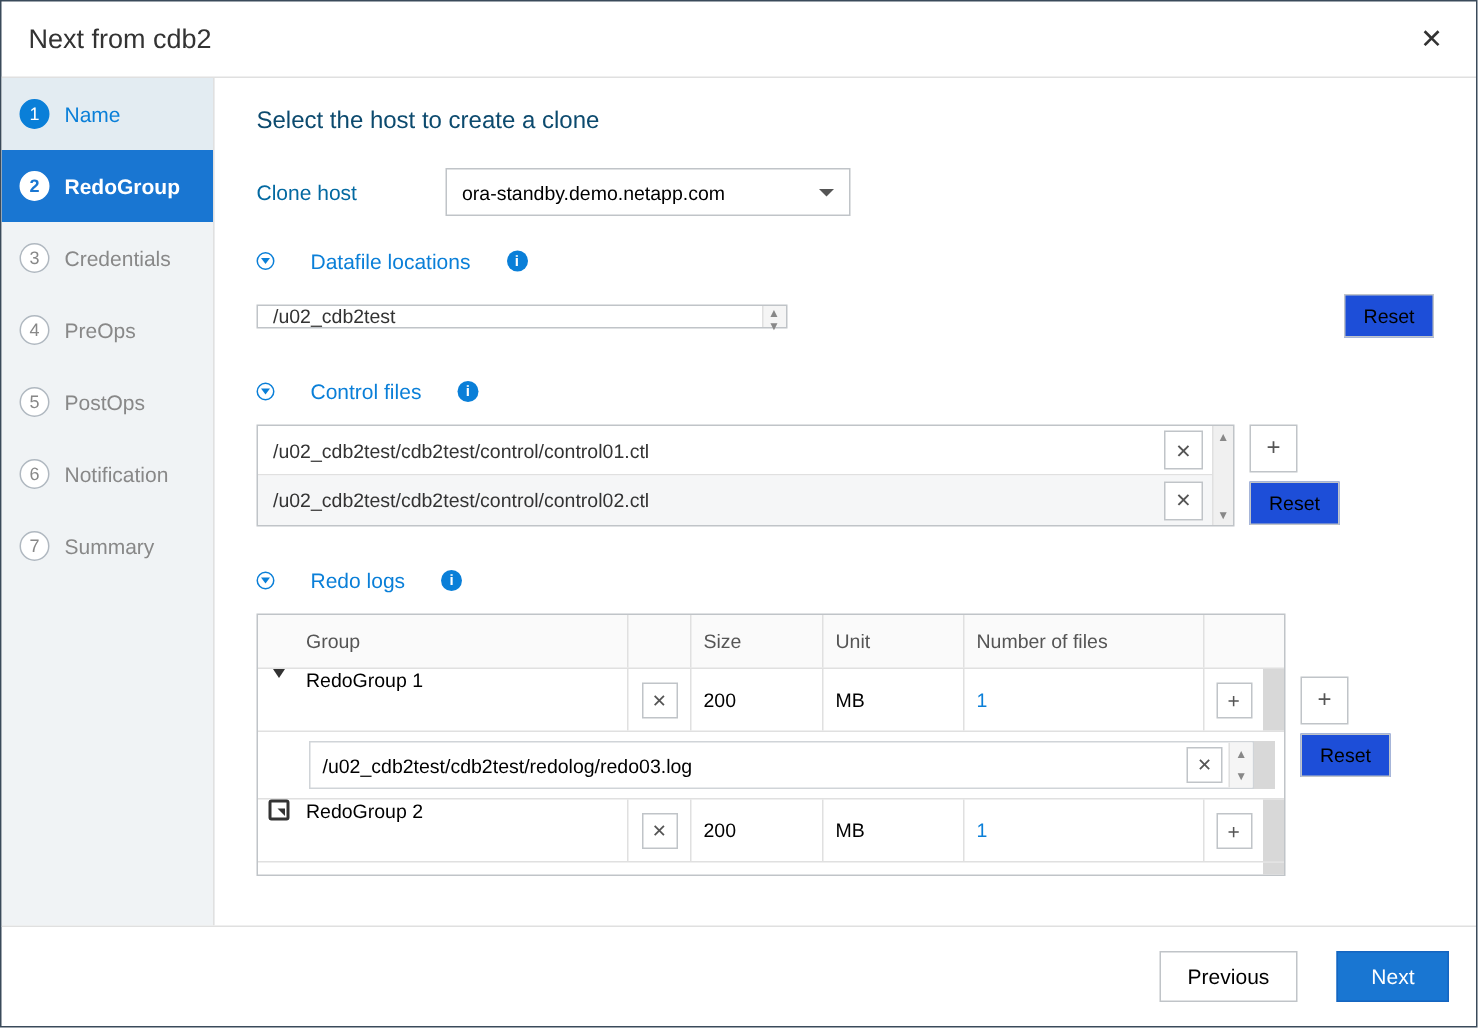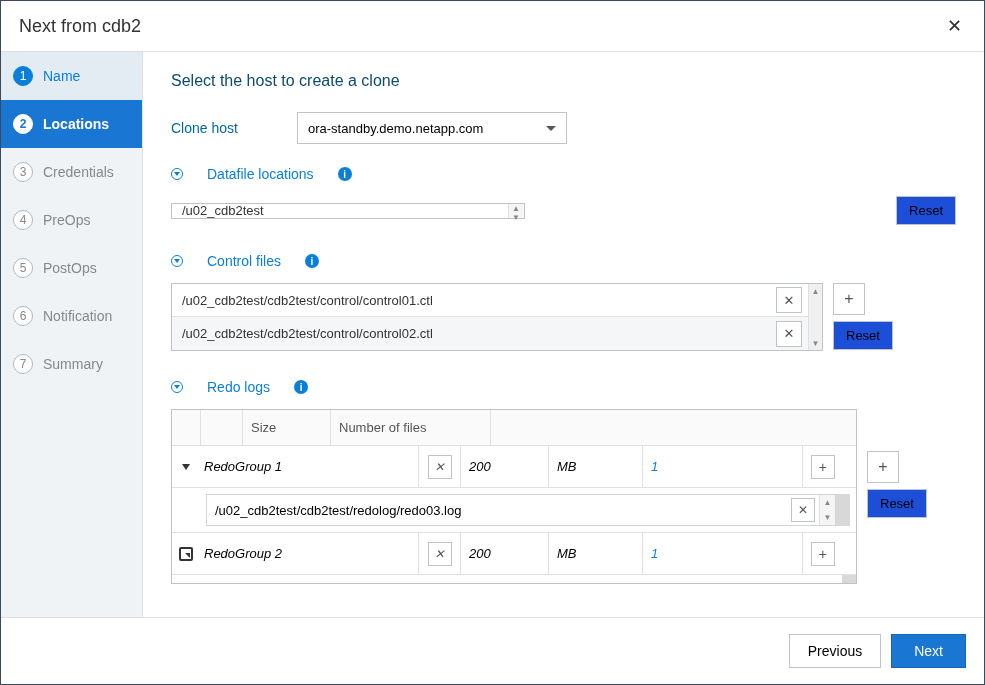--- a/index.html
+++ b/index.html
@@ -39,59 +39,59 @@
 .ctrl-item .txt { flex: 1; padding: 0 10px; font-size: 13px; color: #333; }
 .ctrl-item.alt { background: #f5f6f7; }
 .x-btn { width: 26px; height: 26px; border: 1px solid #c0c4c8; background: #fff; display: flex; align-items: center; justify-content: center; cursor: pointer; margin-right: 6px; font-size: 13px; color: #555; }
 .ctrl-scroll { width: 14px; background: #f0f0f0; border-left: 1px solid #e0e0e0; display: flex; flex-direction: column; }
 .ctrl-scroll span { height: 14px; display: flex; align-items: center; justify-content: center; font-size: 8px; color: #888; }
 .side-btns { display: flex; flex-direction: column; gap: 6px; }
 .plus-btn { width: 32px; height: 32px; border: 1px solid #c0c4c8; background: #fff; display: flex; align-items: center; justify-content: center; cursor: pointer; font-size: 16px; color: #555; }
 .redo-wrap { display: flex; gap: 10px; align-items: flex-start; }
 .redo-table { flex: 1; max-width: 686px; border: 1px solid #c0c4c8; }
 .redo-hdr { display: flex; height: 36px; background: #fafafa; border-bottom: 1px solid #e0e0e0; font-size: 13px; color: #555; align-items: center; }
-.redo-row { display: flex; align-items: center; height: 42px; border-bottom: 1px solid #e0e0e0; font-size: 13px; font-style: italic; }
+.redo-row { display: flex; height: 42px; border-bottom: 1px solid #e0e0e0; font-size: 13px; }
 .col-exp { width: 28px; display: flex; justify-content: center; }
 .col-grp { flex: 1; padding-left: 4px; }
 .col-del { width: 42px; display: flex; justify-content: center; border-left: 1px solid #e0e0e0; height: 100%; align-items: center; }
 .col-size { width: 88px; padding: 0 8px; border-left: 1px solid #e0e0e0; height: 100%; display: flex; align-items: center; }
 .col-unit { width: 94px; padding: 0 8px; border-left: 1px solid #e0e0e0; height: 100%; display: flex; align-items: center; }
 .col-num { width: 160px; padding: 0 8px; border-left: 1px solid #e0e0e0; height: 100%; display: flex; align-items: center; color: #0a7fd8; }
 .col-add { width: 40px; display: flex; justify-content: center; border-left: 1px solid #e0e0e0; height: 100%; align-items: center; }
 .col-sb { width: 14px; background: #d8d8d8; }
 .tri-down { width: 0; height: 0; border-left: 4px solid transparent; border-right: 4px solid transparent; border-top: 6px solid #333; }
 .exp-box { width: 14px; height: 14px; border: 2px solid #333; border-radius: 2px; position: relative; }
 .exp-box::after { content: ""; position: absolute; bottom: 1px; right: 1px; width: 0; height: 0; border-left: 5px solid transparent; border-top: 5px solid #333; }
 .redo-sub { padding: 6px 6px 6px 34px; border-bottom: 1px solid #e0e0e0; display: flex; }
 .redo-sub-inner { flex: 1; border: 1px solid #d0d4d8; display: flex; align-items: center; height: 32px; }
 .redo-sub-inner .txt { flex: 1; padding: 0 8px; font-size: 13px; }
 .redo-sub-sb { width: 14px; }
 .mini-x { width: 24px; height: 24px; border: 1px solid #c0c4c8; background: #fff; display: flex; align-items: center; justify-content: center; cursor: pointer; font-size: 12px; color: #555; }
 .mini-plus { width: 24px; height: 24px; border: 1px solid #c0c4c8; background: #fff; display: flex; align-items: center; justify-content: center; cursor: pointer; font-size: 14px; color: #555; }
-.footer { padding: 16px 18px; display: flex; justify-content: flex-end; gap: 10px; border-top: 1px solid #e0e0e0; }
+.footer { padding: 16px 18px; display: flex; justify-content: flex-end; gap: 26px; border-top: 1px solid #e0e0e0; }
 .btn-prev { border: 1px solid #c0c4c8; background: #fff; padding: 8px 18px; font-size: 14px; cursor: pointer; }
 .btn-next { border: 1px solid #1565c0; background: #1976d2; color: #fff; padding: 8px 22px; font-size: 14px; cursor: pointer; font-weight: 500; }
 </style>
 </head>
 <body>
 
 <div class="header">
   <h1>Next from cdb2</h1>
   <span class="close-x">✕</span>
 </div>
 
 <div class="body">
   <div class="sidebar">
     <div class="step done">
         <span class="num">1</span>
         <span>Name</span>
       </div>
     <div class="step active">
         <span class="num">2</span>
-        <span>Locations</span>
+        <span>RedoGroup</span>
       </div>
     <div class="step pending">
         <span class="num">3</span>
         <span>Credentials</span>
       </div>
     <div class="step pending">
         <span class="num">4</span>
         <span>PreOps</span>
       </div>
     <div class="step pending">
@@ -167,22 +167,24 @@
 
     <div class="section-hdr">
       <span class="chev-down"></span>
       <span>Redo logs</span>
       <span class="info-i">i</span>
     </div>
     <div class="redo-wrap">
       <div class="redo-table">
         <div class="redo-hdr">
           <div class="col-exp"></div>
+          <div class="col-grp">Group</div>
           <div class="col-del"></div>
           <div class="col-size">Size</div>
+          <div class="col-unit">Unit</div>
           <div class="col-num" style="color:#555">Number of files</div>
           <div class="col-add"></div>
           <div class="col-sb" style="background:#fafafa"></div>
         </div>
         <div class="redo-row">
           <div class="col-exp">
               <span class="tri-down"></span>
             </div>
           <div class="col-grp">RedoGroup 1</div>
           <div class="col-del">

